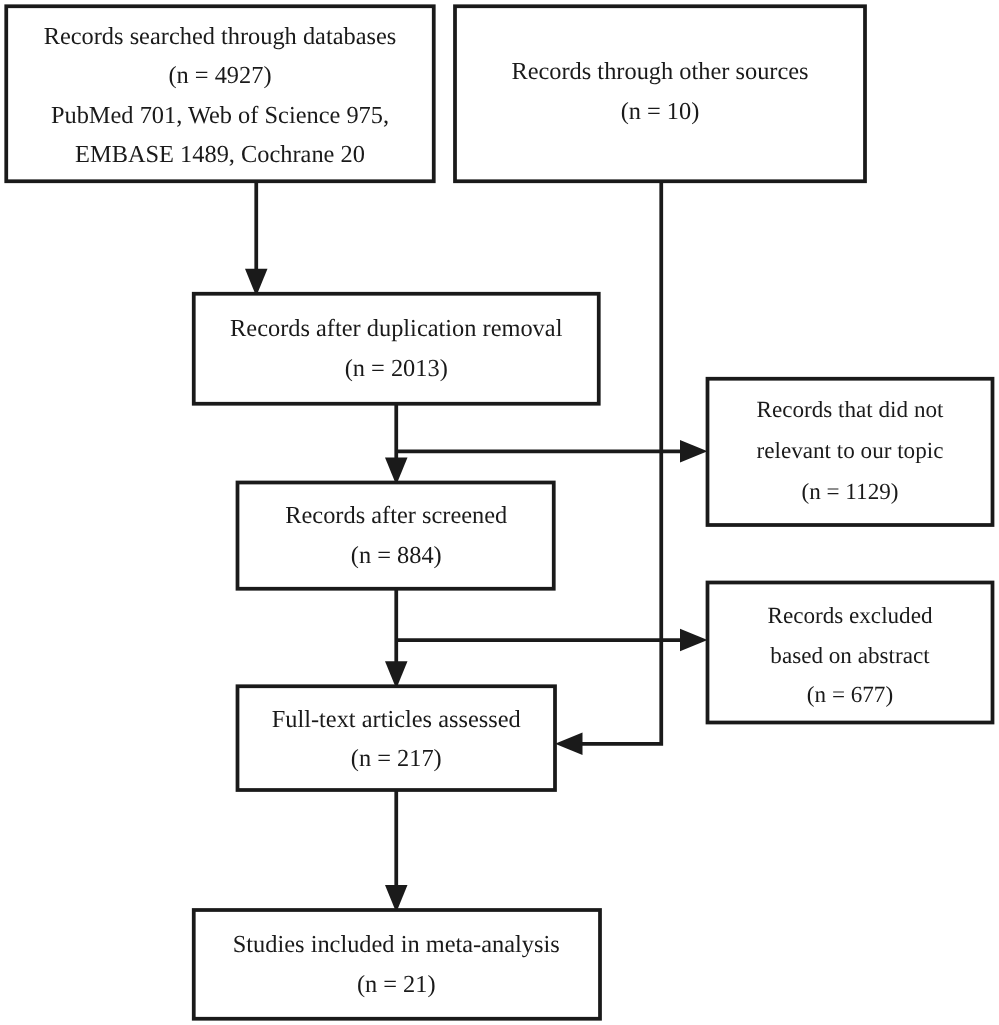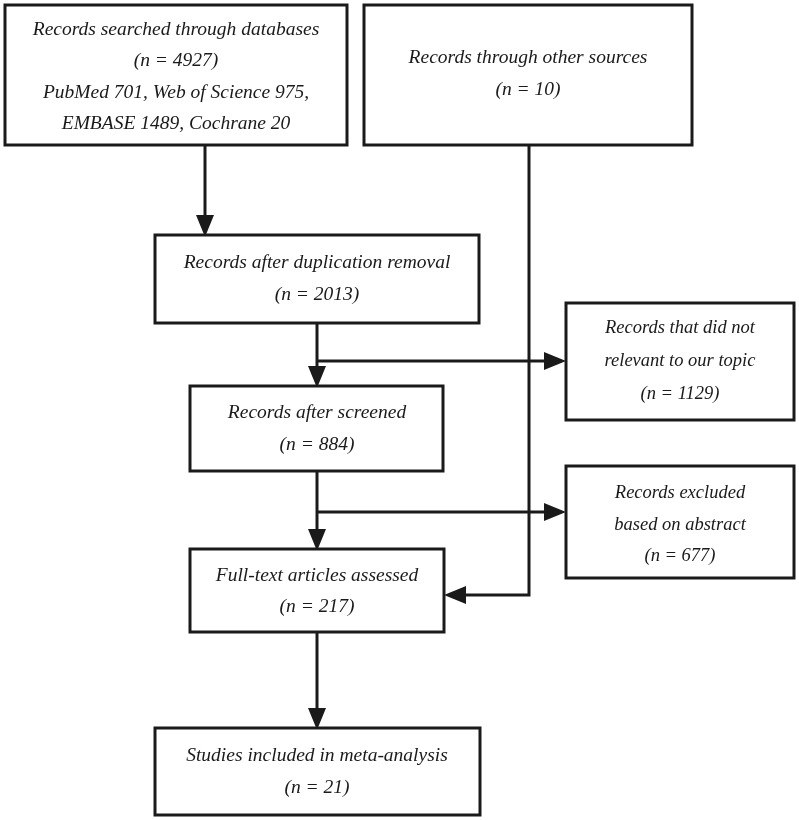--- a/index.html
+++ b/index.html
@@ -11,21 +11,20 @@
     width: 799px;
     height: 820px;
     font-family: "Liberation Serif", "DejaVu Serif", serif;
     color: #1a1a1a;
     overflow: hidden;
   }
   #diagram-root {
     position: relative;
     width: 675px;
     height: 820px;
-    font-style: italic;
   }
   svg.flow {
     position: absolute;
     top: 0;
     left: 0;
     width: 799px;
     height: 820px;
   }
   .box-rect {
     fill: #ffffff;

